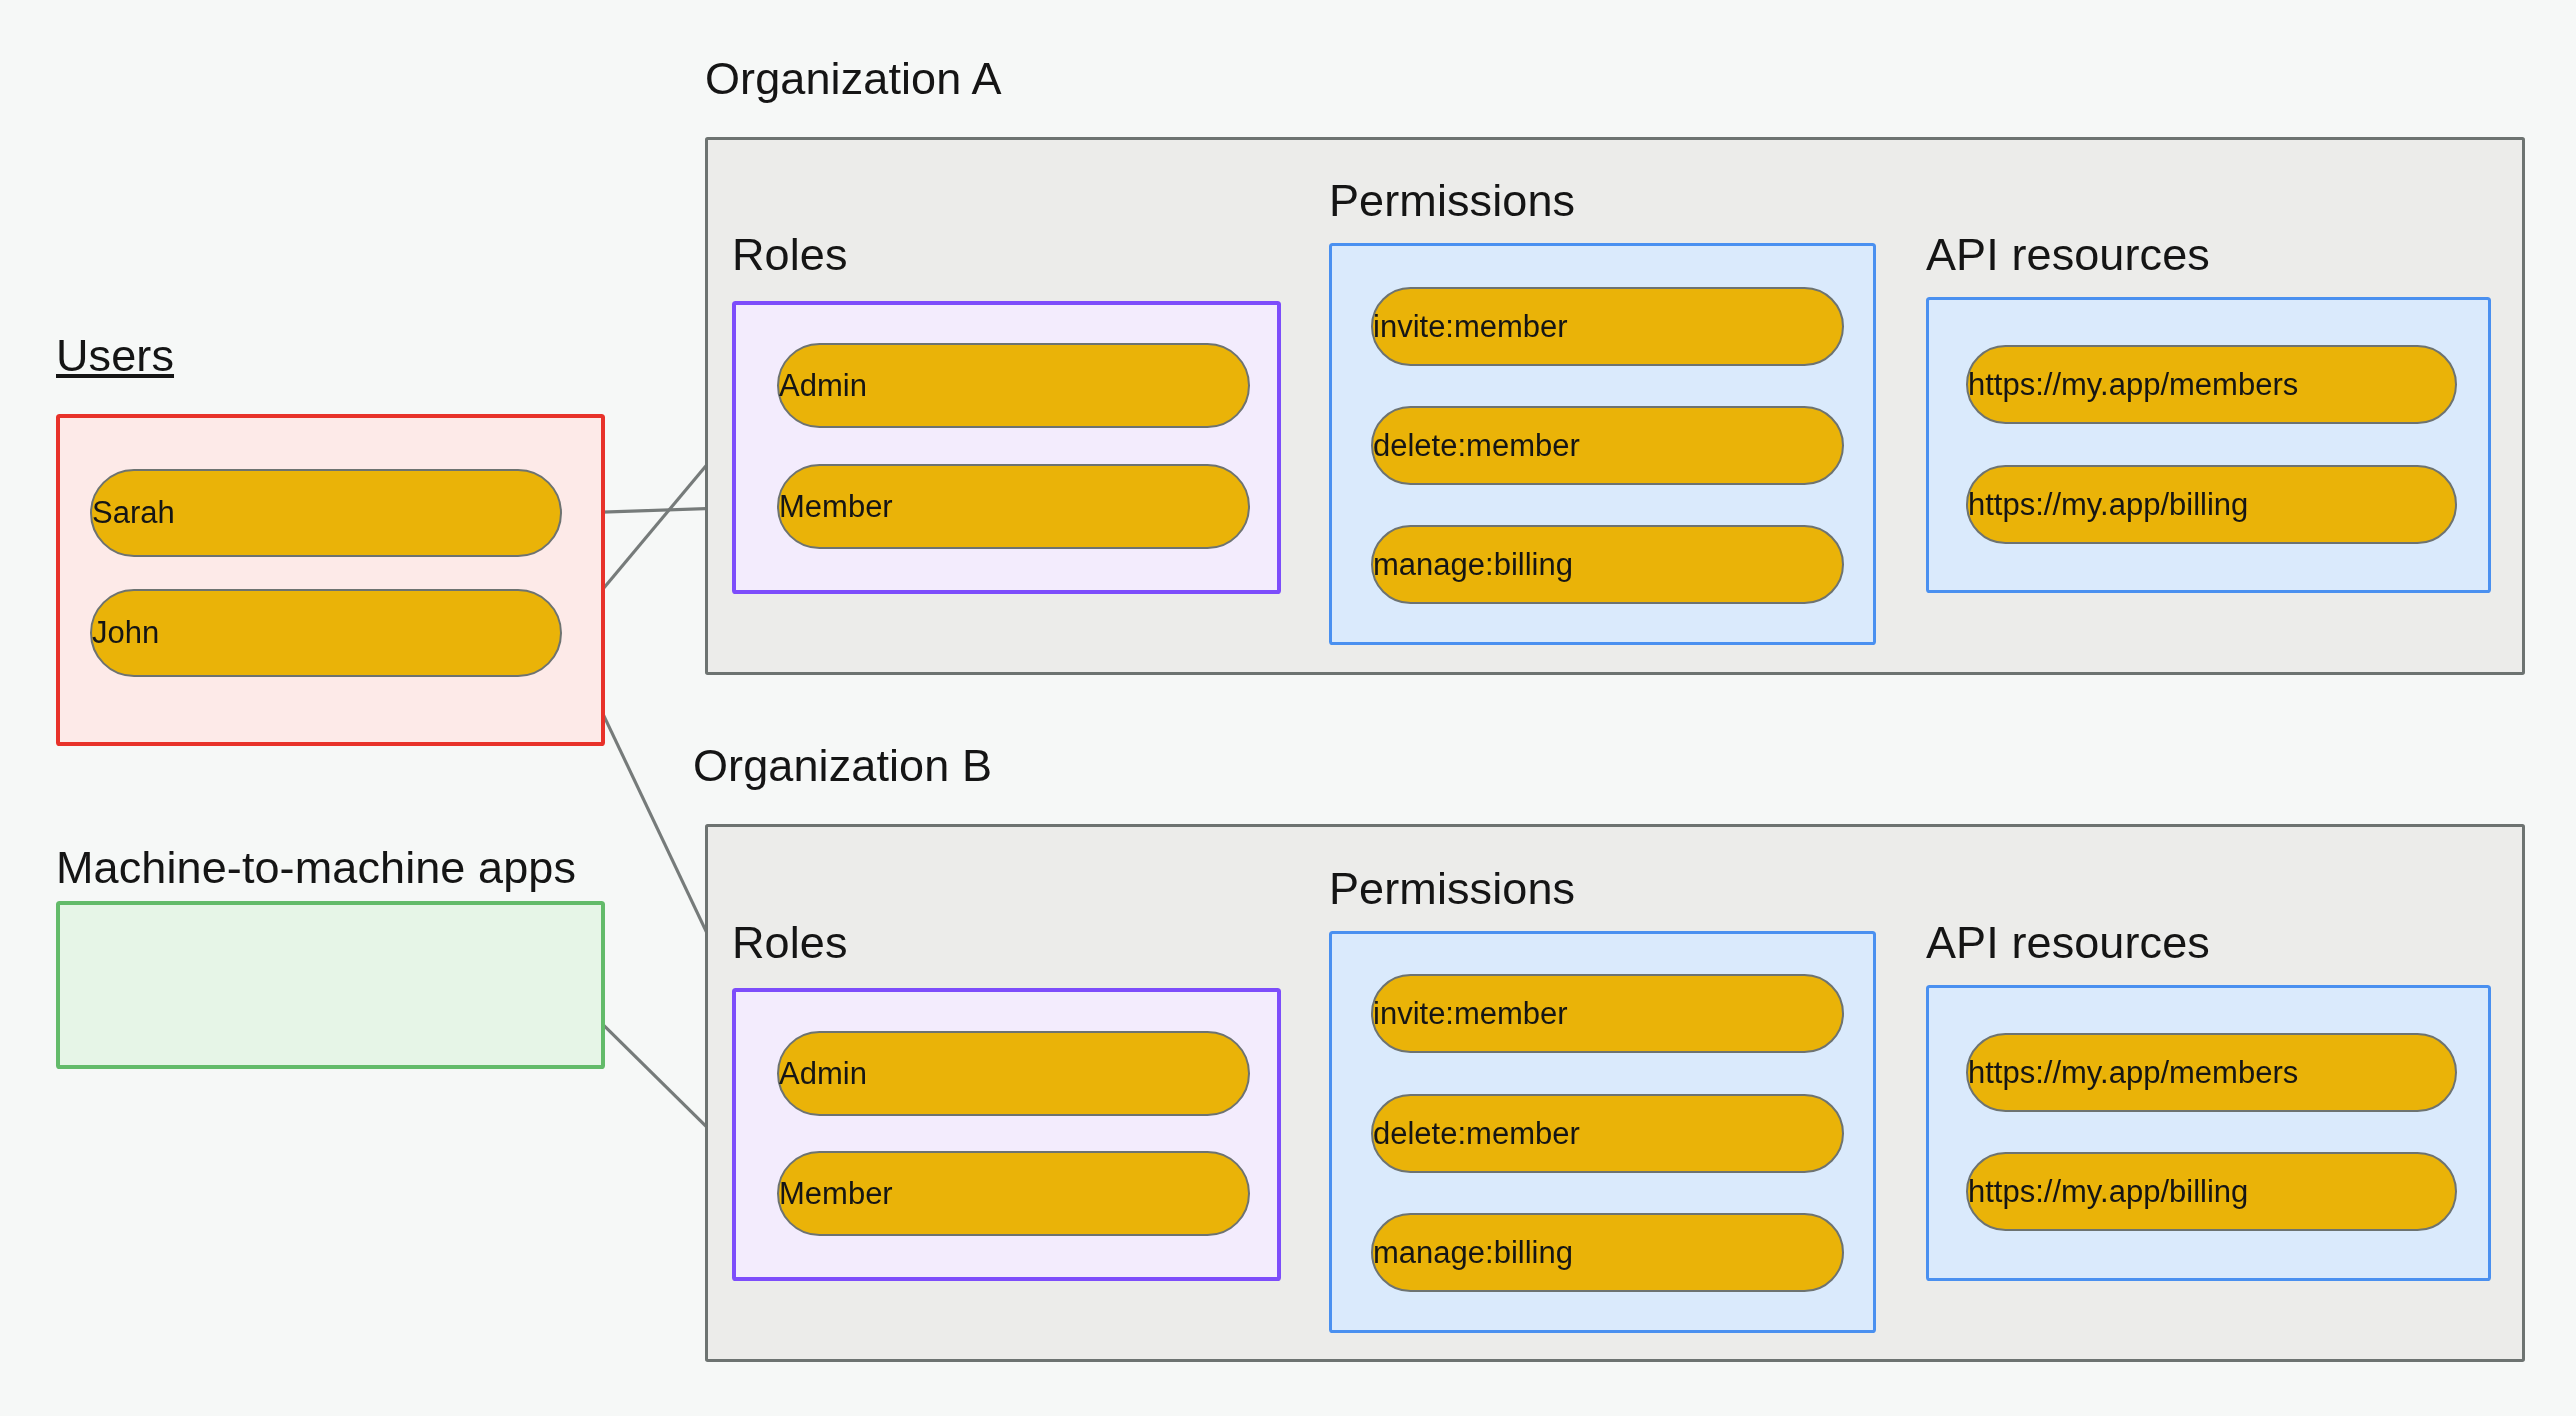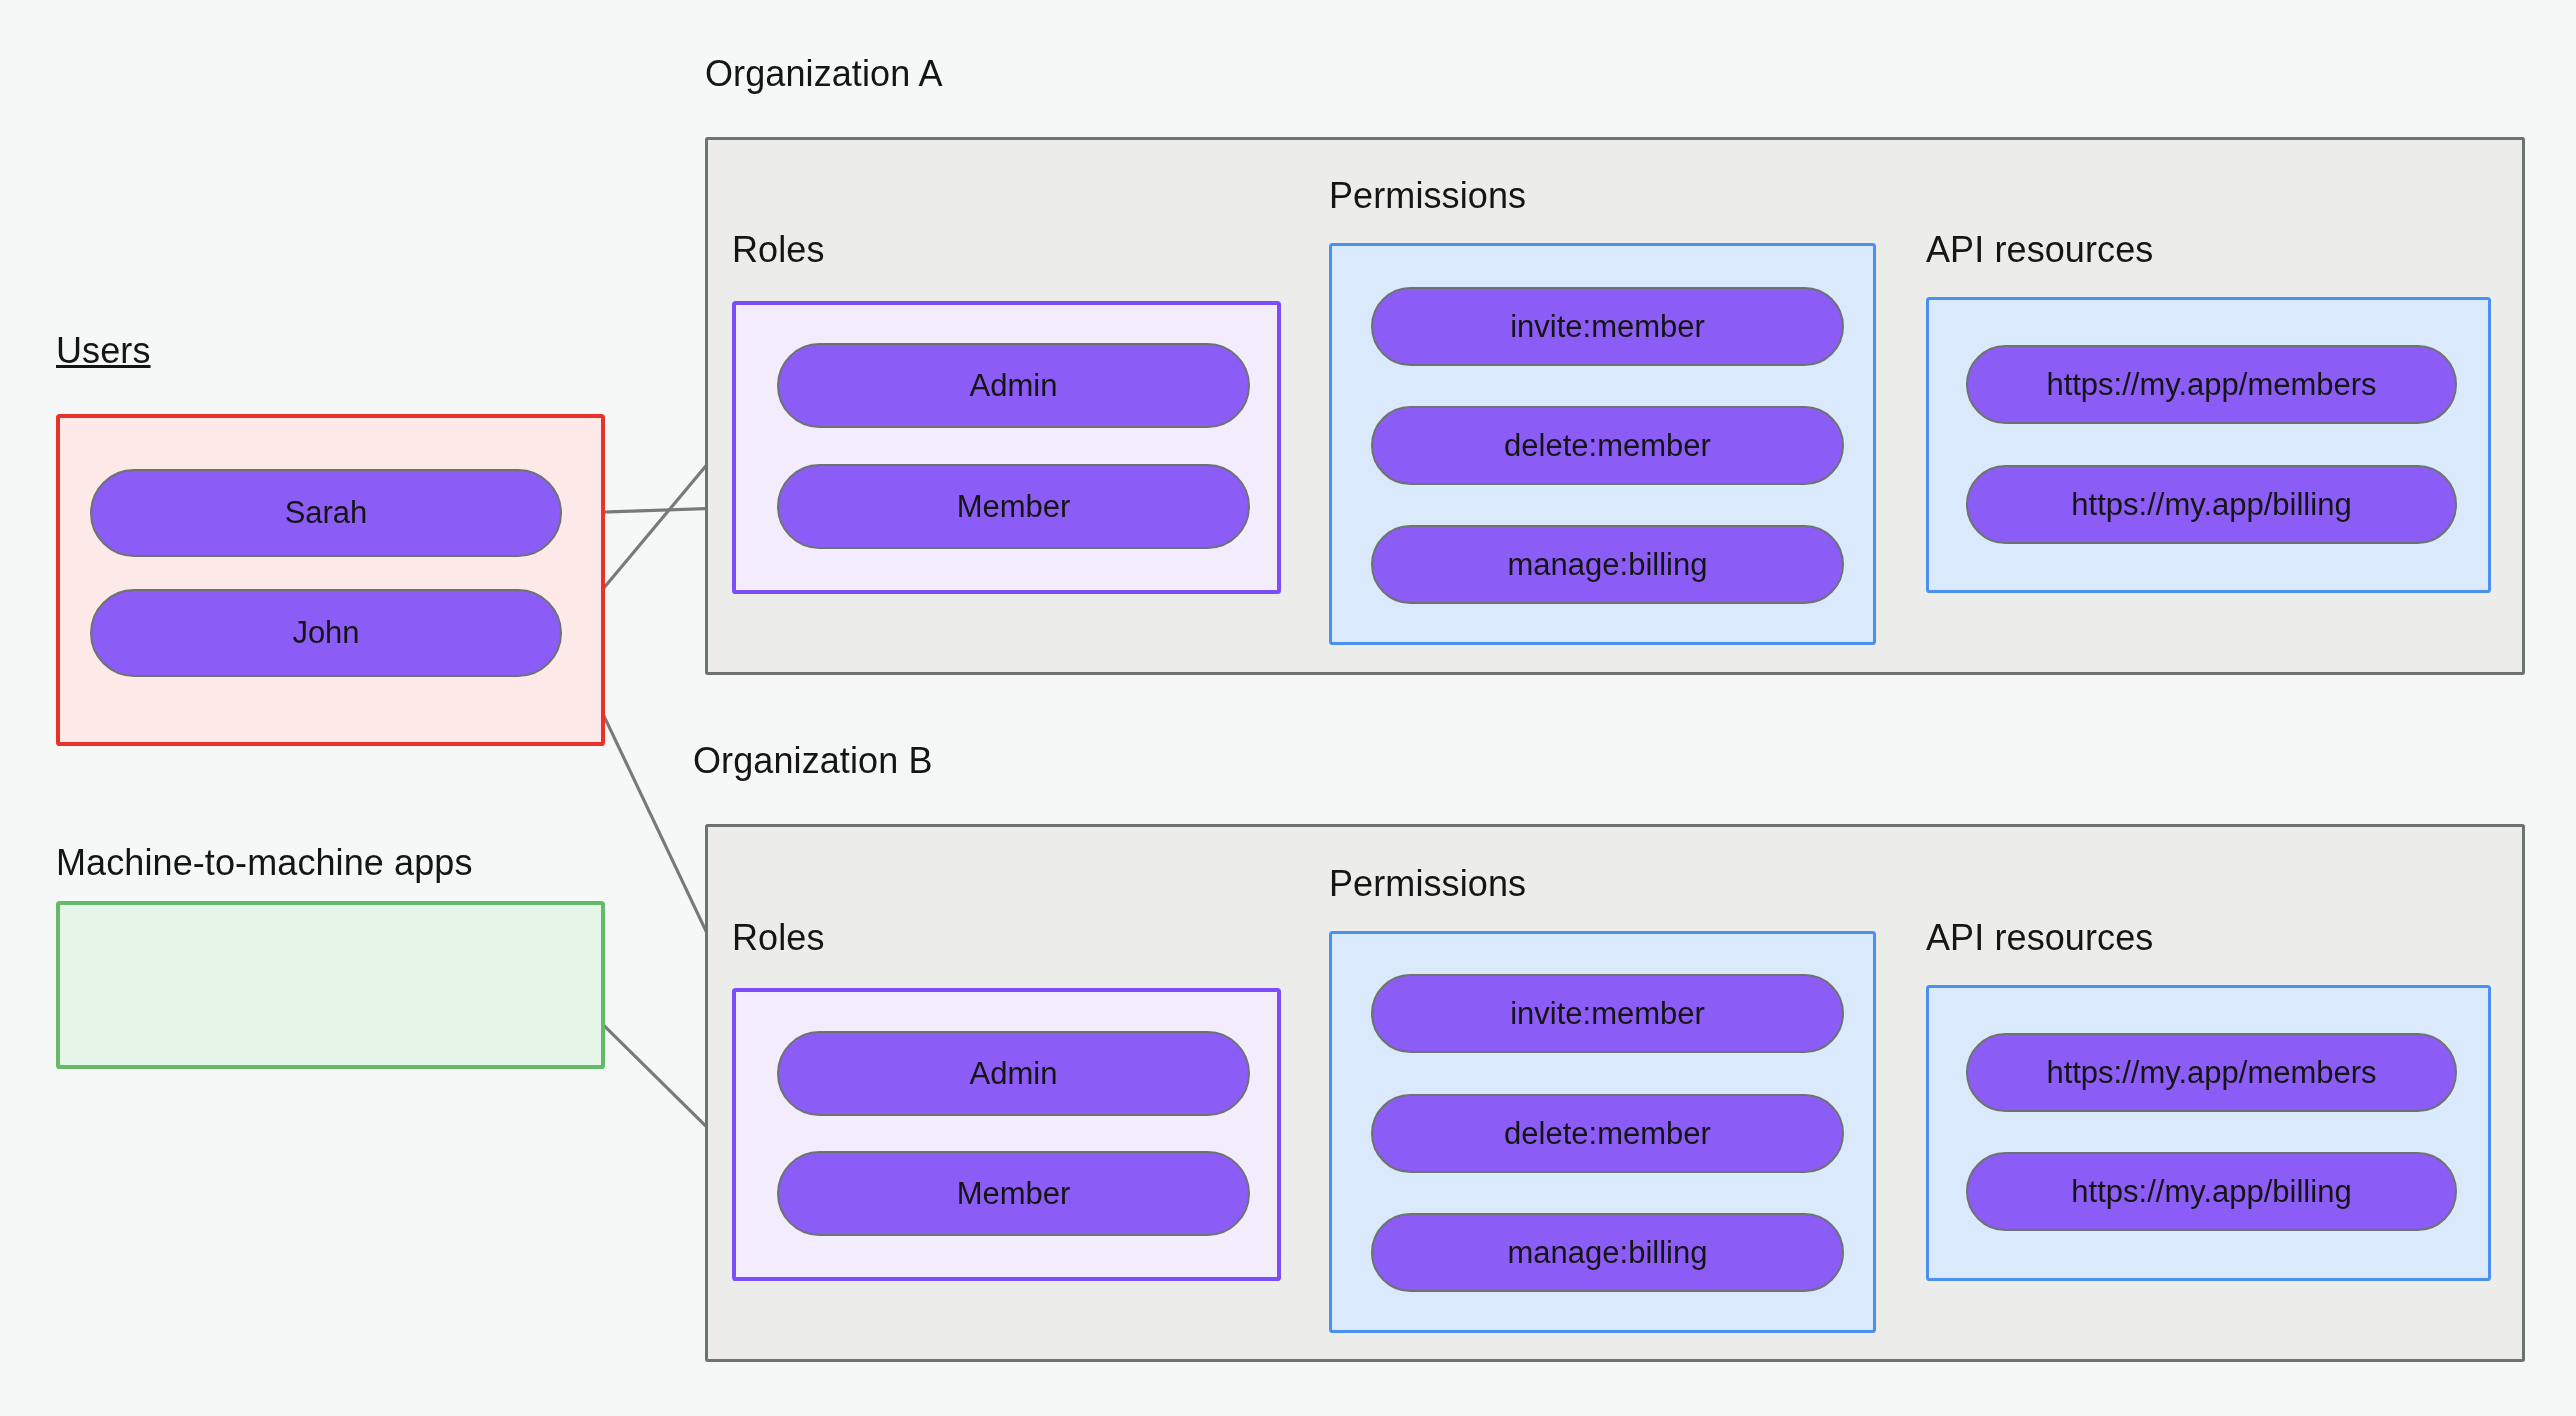--- a/index.html
+++ b/index.html
@@ -28,21 +28,21 @@
     top: 0;
     width: 2576px;
     height: 1416px;
     pointer-events: none;
     z-index: 1;
   }
 
   
   .group-label {
     position: absolute;
-    font-size: 36px;
+    font-size: 45px;
     line-height: 1;
     letter-spacing: 0.1px;
     color: #151515;
     white-space: nowrap;
     z-index: 4;
   }
 
   .org-box {
     position: absolute;
     background: #ececea;
@@ -58,26 +58,26 @@
   }
   .sub-box.users     { background: #fdeae8; border: 4.5px solid #e8322a; }
   .sub-box.m2m       { background: #e6f5e7; border: 4.5px solid #63bb6a; }
   .sub-box.roles     { background: #f3ecfd; border: 4.5px solid #7d4dfb; }
   .sub-box.perms     { background: #daeafc; border: 3.6px solid #4a90f0; }
   .sub-box.resources { background: #daeafc; border: 3.6px solid #4a90f0; }
 
   
   .pill {
     position: absolute;
-    background: #8b5cf6;
+    background: #eab308;
     border: 2.7px solid #6d7371;
     border-radius: 900px;
     display: flex;
     align-items: center;
-    justify-content: center;
+    justify-content: flex-start;
     box-sizing: border-box;
     font-size: 31px;
     color: #151515;
     white-space: nowrap;
     z-index: 5;
   }
   .pill span { pointer-events: none; }
 </style>
 </head>
 <body>

